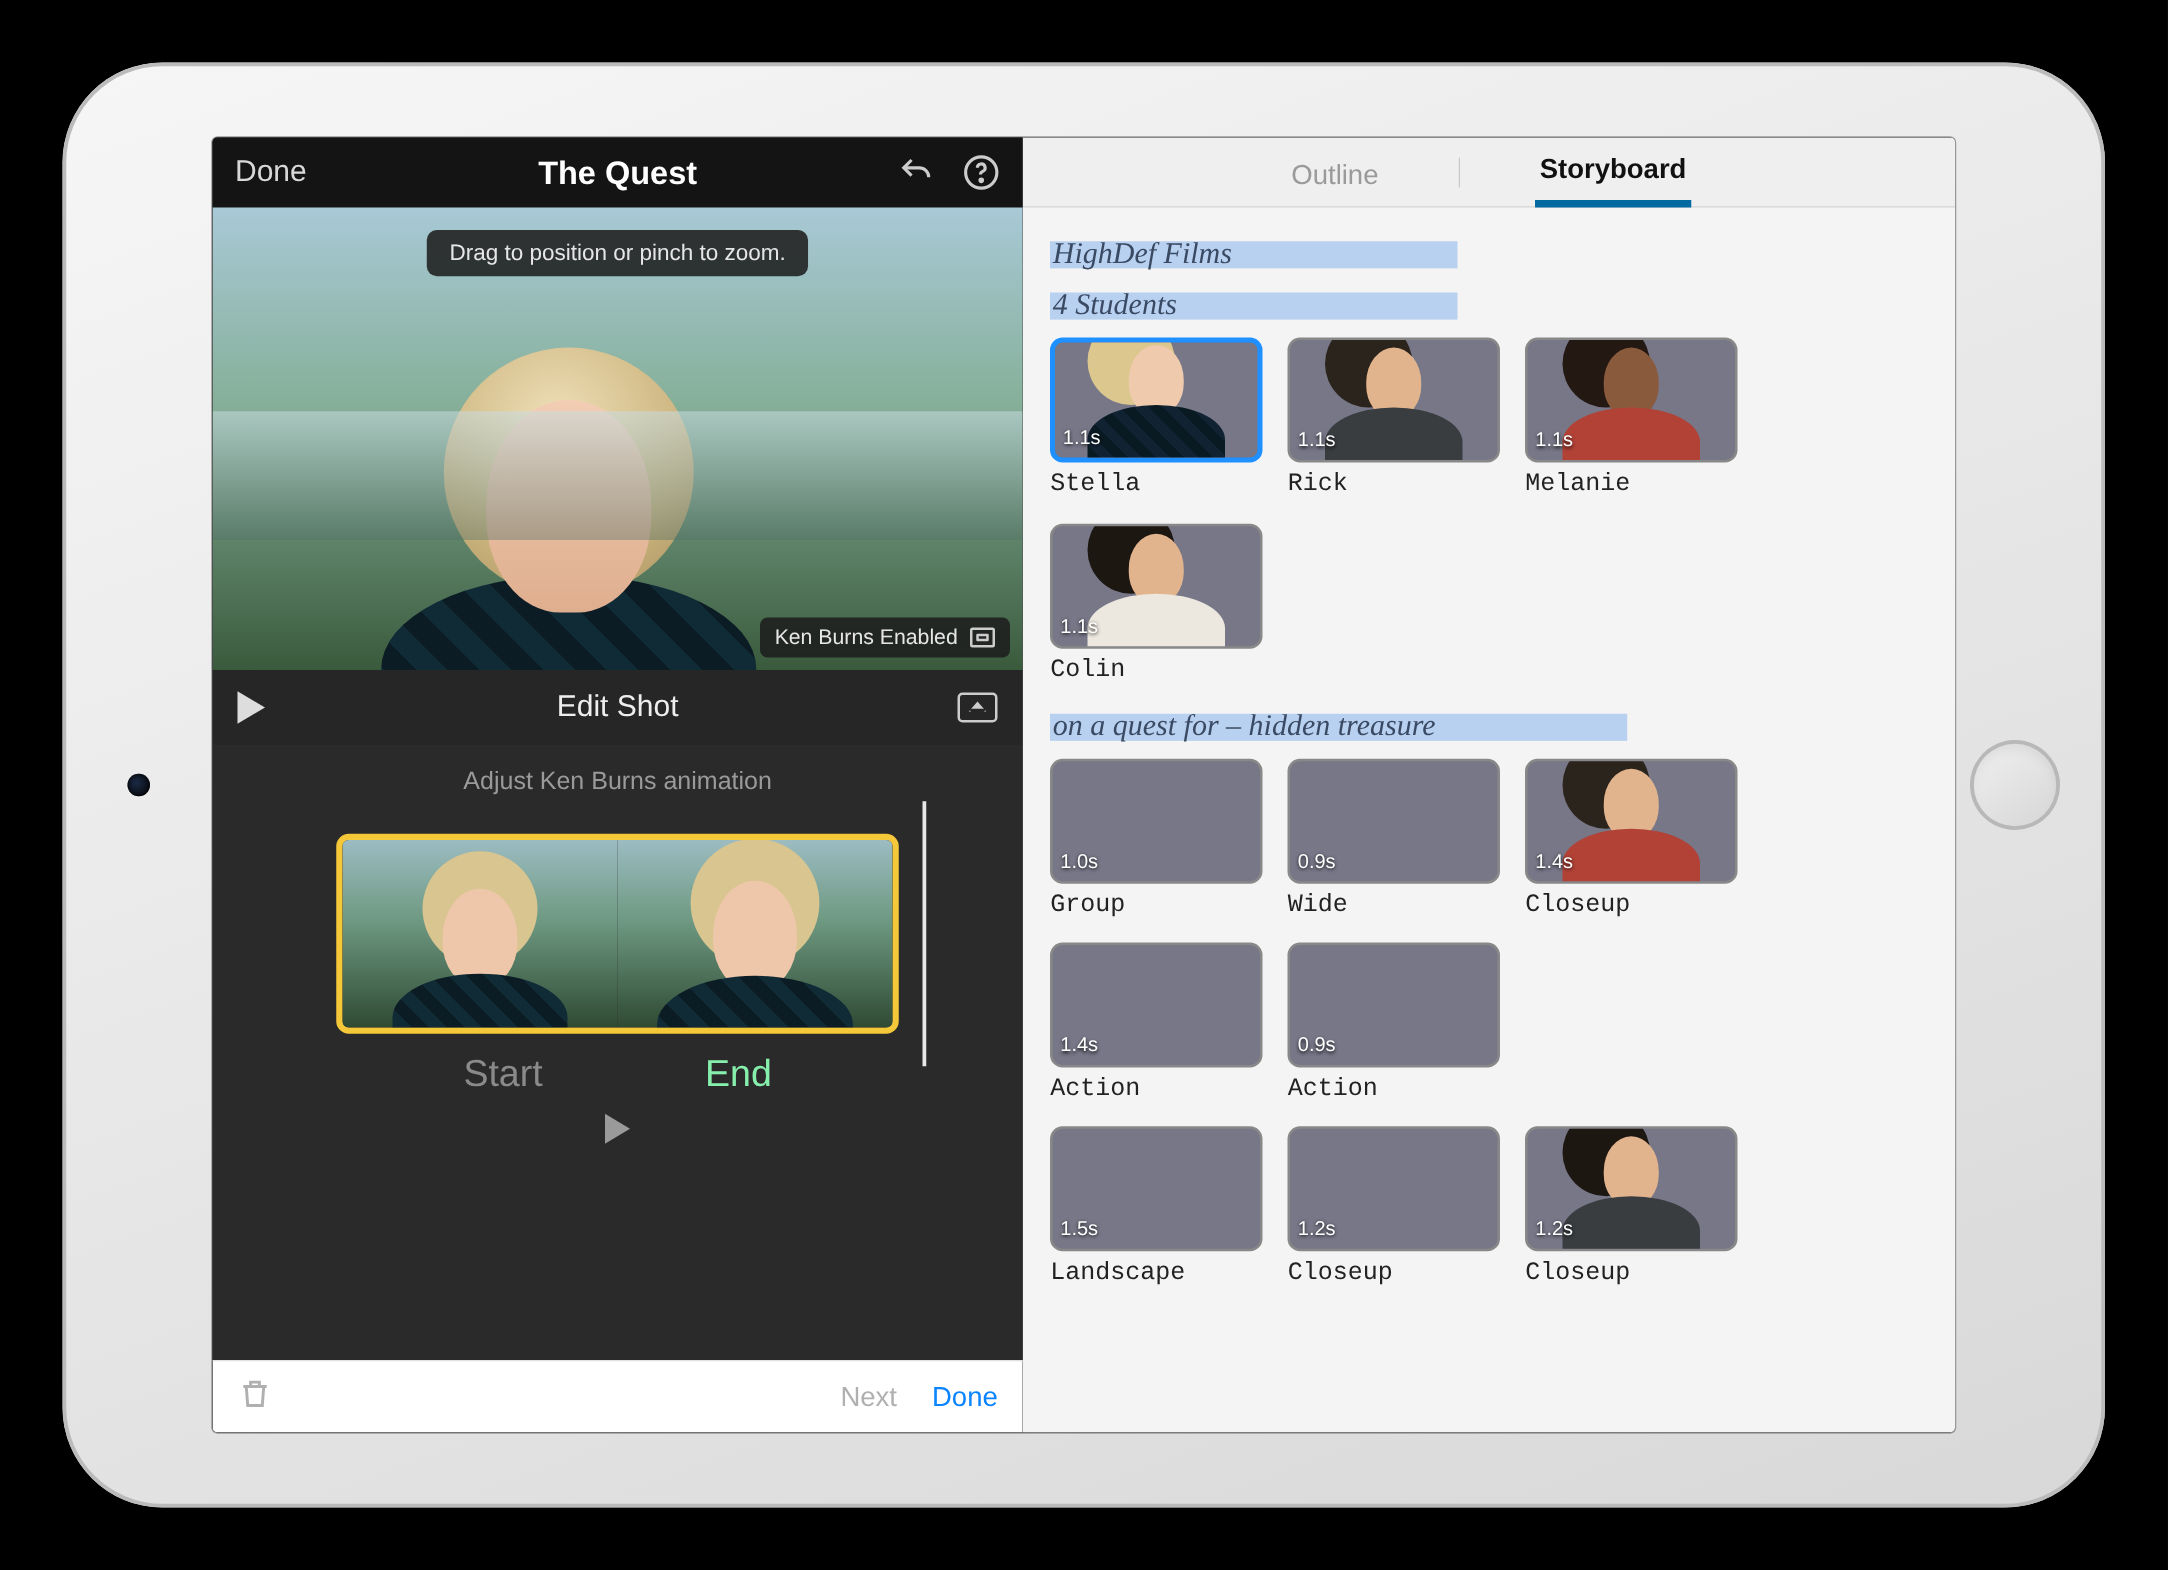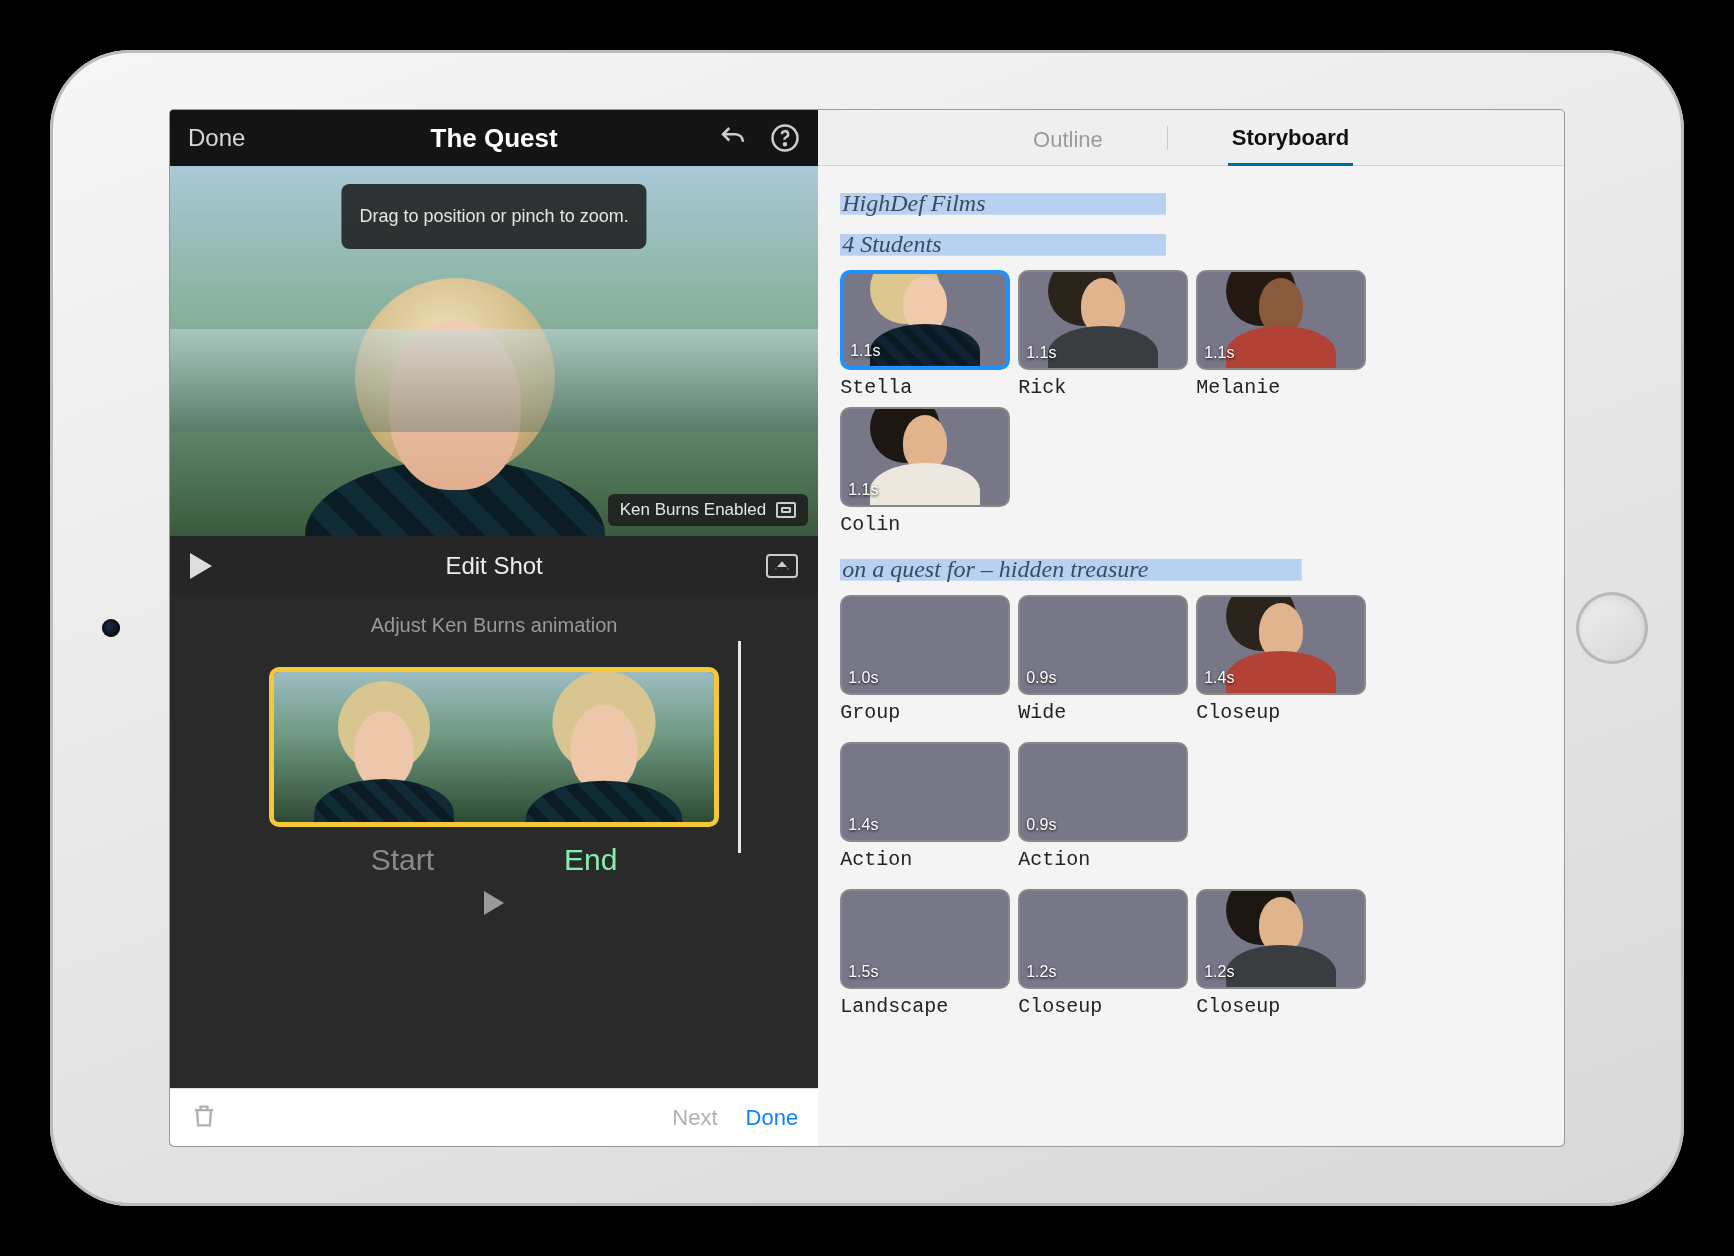--- a/index.html
+++ b/index.html
@@ -89,21 +89,21 @@
     background: linear-gradient(#f2cdb3,#dfae8f);
   }
   .person .shirt{
     position:absolute; bottom:-30px; left:50%; transform:translateX(-50%);
     width:300px; height:150px; border-radius:50% 50% 0 0;
     background: repeating-linear-gradient(45deg,#102a36 0 18px,#0b1c24 18px 36px);
   }
   .viewer .hint {
     position:absolute; top:18px; left:50%; transform:translateX(-50%);
     background: rgba(30,30,30,.88);
-    padding:22px 18px; border-radius:8px;
+    padding:8px 18px; border-radius:8px;
     font-size:18px; color:#e6e6e6;
   }
   .viewer .kb-badge {
     position:absolute; right:10px; bottom:10px;
     background: rgba(30,30,30,.88);
     padding:6px 12px; border-radius:6px;
     font-size:17px; color:#e6e6e6;
     display:flex; align-items:center; gap:10px;
   }
   .kb-badge .sq { width:20px; height:16px; border:2px solid #ccc; border-radius:2px; position:relative;}
@@ -168,21 +168,21 @@
     overflow:hidden;
   }
   .tabs {
     height:56px;
     display:flex; align-items:flex-end; justify-content:center;
     gap:60px;
     border-bottom:1px solid #d5d5d5;
     background:#efefef;
   }
   .tabs .tab { font-size:22px; color:#9a9a9a; padding:12px 4px 12px; }
-  .tabs .tab.active { color:#111; font-weight:600; border-bottom:3px solid #0369a1; margin-bottom:-1px; }
+  .tabs .tab.active { color:#111; font-weight:600; border-bottom:6px solid #0369a1; margin-bottom:-1px; }
   .tabs .sep { width:1px; height:24px; background:#c9c9c9; align-self:center;}
 
   .story-body {
     flex:1; overflow-y:auto;
     padding: 16px 28px 12px 22px;
   }
   .hand {
     font-family: "Bradley Hand", "Comic Sans MS", cursive;
     font-style: italic;
     font-size:24px; color:#3b4a63;
@@ -190,21 +190,21 @@
     background-repeat:no-repeat;
     background-size: 78% 70%;
     background-position: 0 55%;
     padding: 2px 8px 2px 2px;
     margin: 6px 0 10px;
     width:fit-content;
     min-width:60%;
   }
   .hand.long{min-width:85%;}
   .shot-row {
-    display:flex; flex-wrap:wrap; gap:8px;
+    display:flex; flex-wrap:wrap; gap:20px;
     margin-bottom:18px;
   }
   .shot {
     width:170px;
     font-family: "Courier New", monospace;
   }
   .shot .thumb {
     width:170px; height:100px; border-radius:10px;
     border:2px solid #888;
     position:relative; overflow:hidden;

